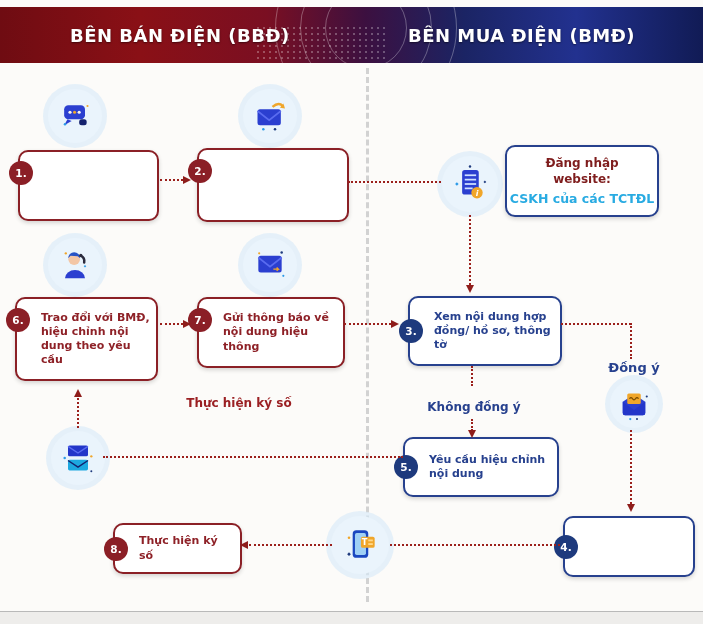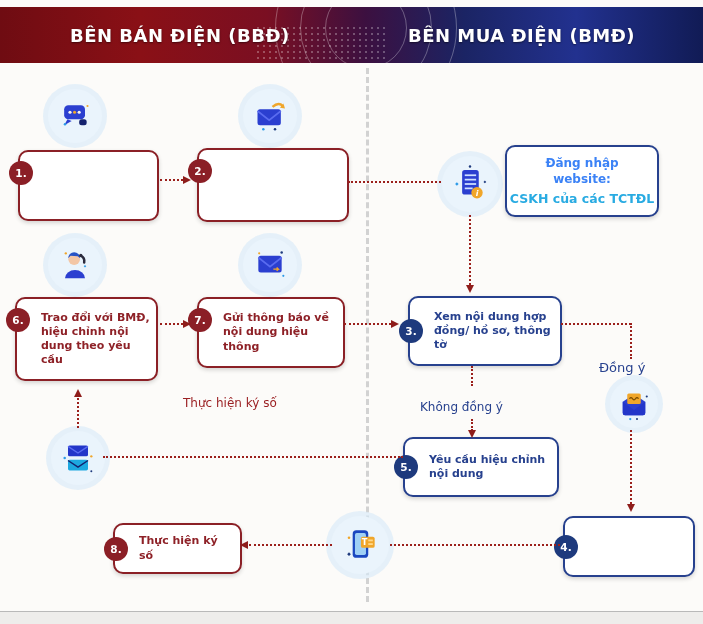--- a/index.html
+++ b/index.html
@@ -29,25 +29,25 @@
   .nbox.red{border:2.5px solid #8b2026;color:#8e2127;}
   .nbox.blue{border:2.5px solid #27418e;color:#27418e;}
   .ntext{display:block;padding:4px 6px 4px 24px;font-weight:bold;font-size:11px;line-height:1.28;}
   .num{position:absolute;left:-11px;width:24px;height:24px;border-radius:50%;color:#fff;font-weight:bold;font-size:10.5px;display:flex;align-items:center;justify-content:center;}
   .num.rn{background:#8b1f26;}
   .num.bn{background:#1e3a7d;}
   .num.topn{top:9px;}
   .num.cn{top:50%;transform:translateY(-50%);}
   .login{position:absolute;background:#fff;border:2.5px solid #27418e;border-radius:10px;box-shadow:0 2px 4px rgba(0,0,0,0.16);
     display:flex;flex-direction:column;align-items:center;justify-content:center;text-align:center;}
-  .login .l1{color:#3b82f6;font-weight:bold;font-size:12px;line-height:1.3;}
+  .login .l1{color:#7f1d1d;font-weight:bold;font-size:12px;line-height:1.3;}
   .login .l3{color:#29abe2;font-weight:bold;font-size:12.5px;margin-top:3px;}
 
   
-  .flabel{position:absolute;font-weight:normal;text-align:left;}
+  .flabel{position:absolute;font-weight:bold;text-align:center;}
   .flabel.red{color:#9b2023;font-size:12px;}
   .flabel.blue{color:#27418e;font-size:12px;}
 
   
   .dash-h{position:absolute;height:0;border-top:2px dotted #9b201c;}
   .dash-v{position:absolute;width:0;border-left:2px dotted #9b201c;}
   .tri{position:absolute;width:0;height:0;}
   .tri.r{border-top:4.5px solid transparent;border-bottom:4.5px solid transparent;border-left:8px solid #8e1d1b;}
   .tri.l{border-top:4.5px solid transparent;border-bottom:4.5px solid transparent;border-right:8px solid #8e1d1b;}
   .tri.d{border-left:4.5px solid transparent;border-right:4.5px solid transparent;border-top:8px solid #8e1d1b;}

